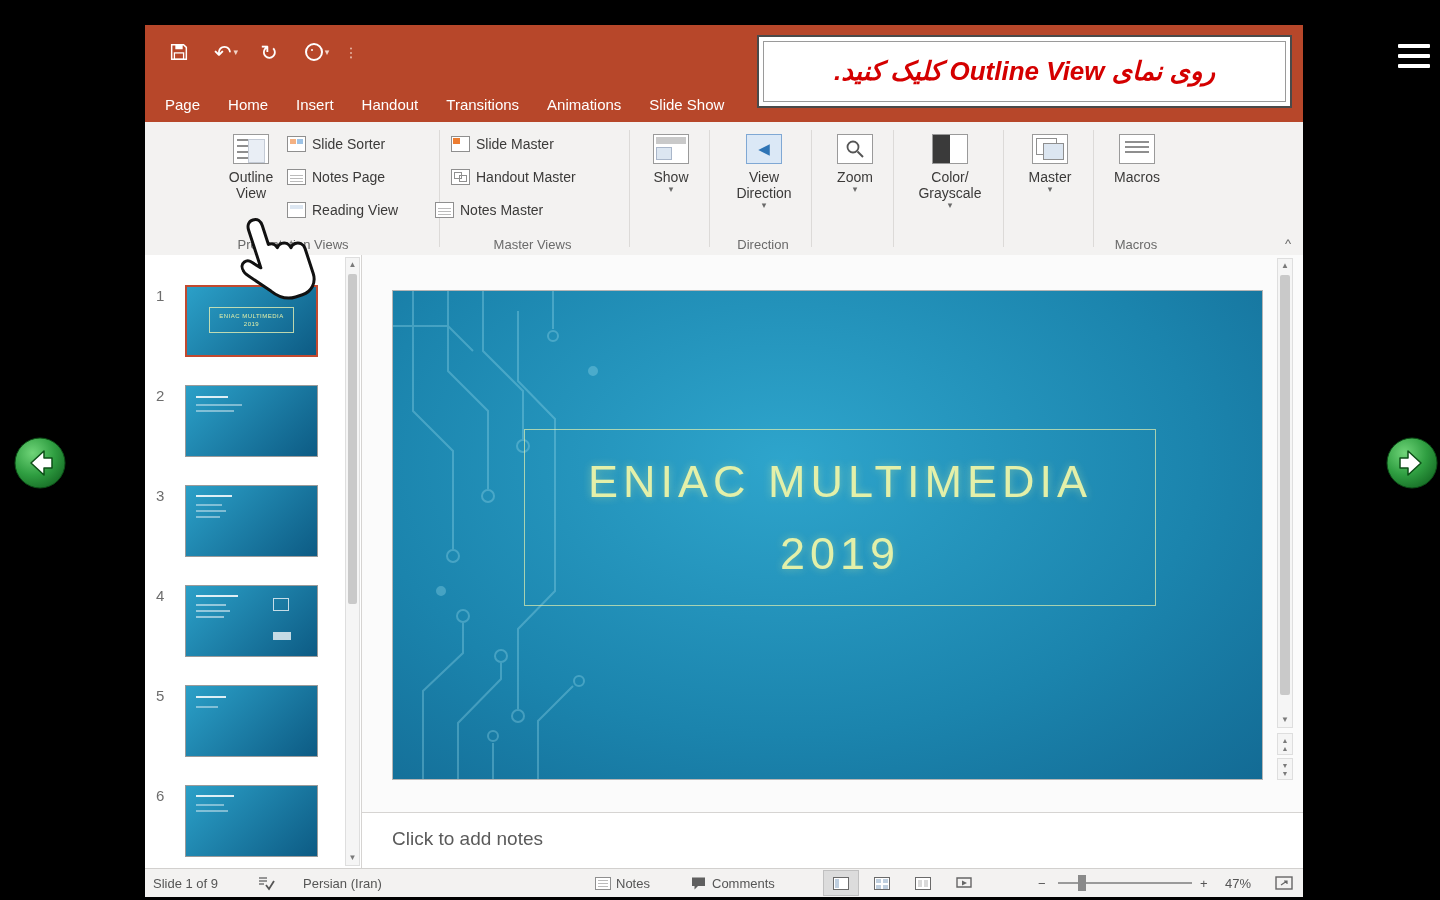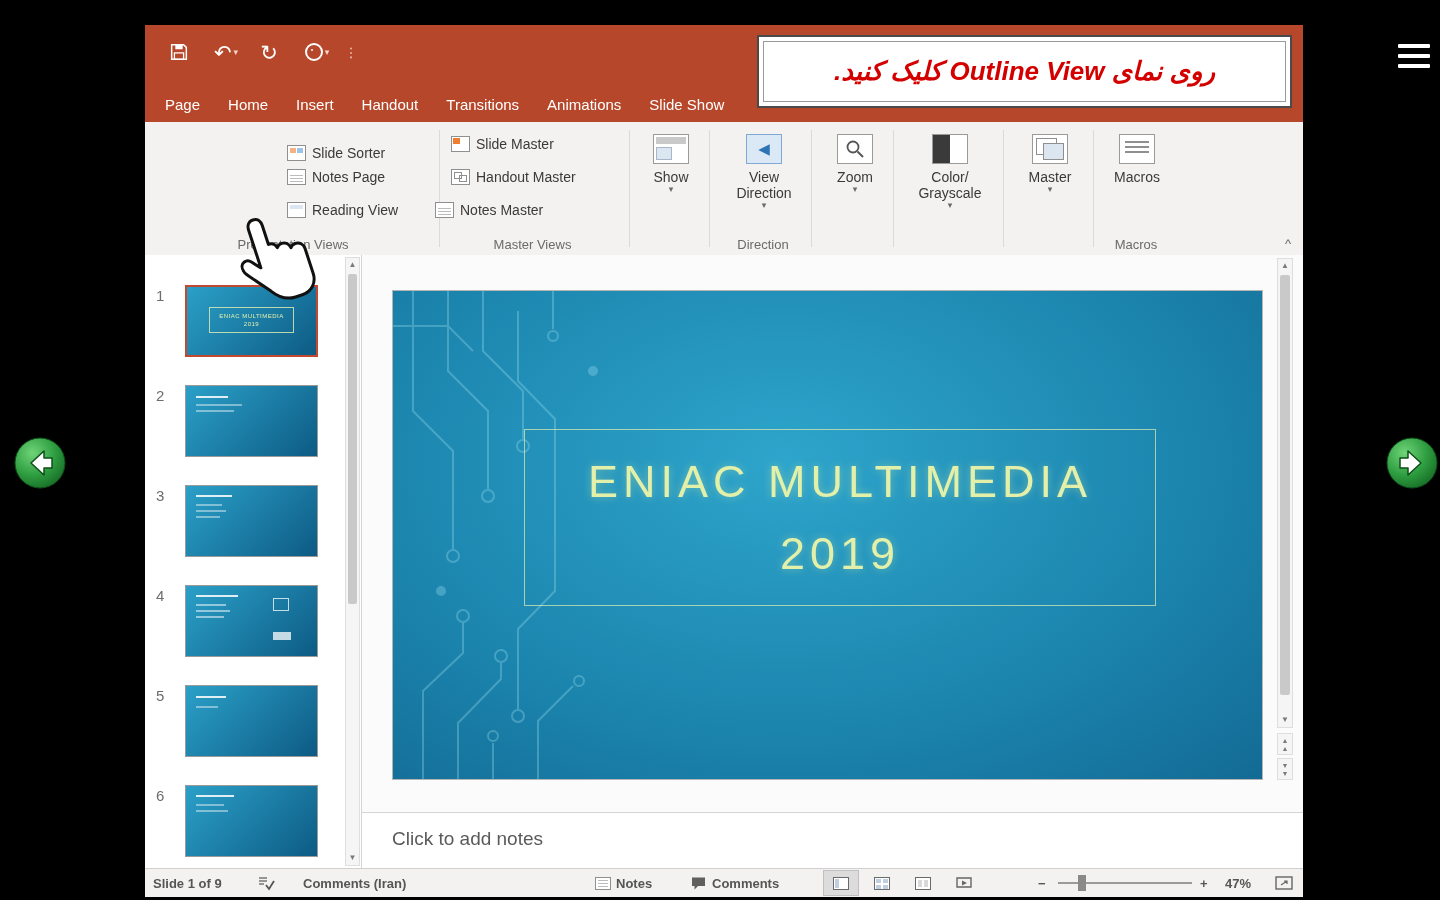--- a/index.html
+++ b/index.html
@@ -87,21 +87,21 @@
             display:flex;flex-direction:column;align-items:center;justify-content:center;
             color:#E3F0A9;font-size:45px;letter-spacing:5px;line-height:72px;
             text-shadow:0 0 9px rgba(215,240,160,.45);}
   .notes-area{position:absolute;left:0;right:0;top:557px;height:56px;background:#fff;border-top:1px solid #d6d4d2;box-sizing:border-box;}
   .notes-text{position:absolute;left:30px;top:15px;font-size:19px;color:#5a5a5a;}
   .navbtn{position:absolute;left:0;right:0;text-align:center;font-size:7px;line-height:8px;color:#7a7a7a;}
 
   
   .sbar{position:absolute;left:0;bottom:0;width:1158px;height:29px;background:#F3F2F1;border-top:1px solid #d2d0ce;
         box-sizing:border-box;font-size:13px;color:#555;}
-  .sbar .it{position:absolute;top:0;height:28px;display:flex;align-items:center;gap:5px;font-weight:bold;}
+  .sbar .it{position:absolute;top:0;height:28px;display:flex;align-items:center;gap:5px;}
   .vbtn{width:34px;height:24px;display:flex;align-items:center;justify-content:center;border:1px solid transparent;}
   .vbtn.active{background:#dcdcdc;border-color:#c0c0c0;}
   .vi{width:16px;height:13px;border:1px solid #6a6a6a;position:relative;box-sizing:border-box;background:#fff;}
   .vi-normal::before{content:"";position:absolute;left:1px;top:1px;bottom:1px;width:4px;background:#bfcfdf;}
   .vi-grid::before{content:"";position:absolute;left:1px;top:1px;width:5px;height:4px;background:#bfcfdf;box-shadow:7px 0 #bfcfdf,0 6px #bfcfdf,7px 6px #bfcfdf;}
   .vi-read::before{content:"";position:absolute;left:2px;top:2px;width:4px;height:7px;background:#d9d9d9;box-shadow:6px 0 #d9d9d9;}
   .ztrack{width:134px;height:2px;background:#9a9a9a;position:relative;}
   .zthumb{position:absolute;left:20px;top:-7px;width:8px;height:16px;background:#8a8a8a;}
 
   
@@ -157,21 +157,25 @@
         <div class="tab">Insert</div>
         <div class="tab">Handout</div>
         <div class="tab">Transitions</div>
         <div class="tab">Animations</div>
         <div class="tab">Slide Show</div>
       </div>
     </div>
 
     <div class="ribbon">
 
-      <div class="small-btn" style="left:142px;top:17px">
+      <div class="big-btn" style="left:74px;width:62px">
+        <span class="bicon bi-outline" style="margin-top:6px"></span>
+        <span class="blabel">Outline View</span>
+      </div>
+      <div class="small-btn" style="left:142px;top:8px">
         <span class="micon mi-sorter"></span>
         <span>Slide Sorter</span>
       </div>
       <div class="small-btn" style="left:142px;top:41px">
         <span class="micon mi-lines"></span>
         <span>Notes Page</span>
       </div>
       <div class="small-btn" style="left:142px;top:74px">
         <span class="micon mi-read"></span>
         <span>Reading View</span>
@@ -357,21 +361,21 @@
     </div>
 
     <div class="sbar">
       <div class="it" style="left:8px">Slide 1 of 9</div>
       <div class="it" style="left:112px">
         <svg width="18" height="16" viewBox="0 0 18 16">
           <path d="M2 3 h8 M2 6 h8 M2 9 h5" stroke="#777" stroke-width="1.3"></path>
           <path d="M9 10 l3 4 5-8" stroke="#555" fill="none" stroke-width="1.8"></path>
         </svg>
       </div>
-      <div class="it" style="left:158px">Comments (Iran)</div>
+      <div class="it" style="left:158px">Persian (Iran)</div>
 
       <div class="it" style="left:450px">
         <span class="micon mi-lines" style="width:16px;height:13px"></span>
         <span>Notes</span>
       </div>
       <div class="it" style="left:545px">
         <svg width="17" height="15" viewBox="0 0 17 15">
           <path d="M2 1.5 h13 v8.5 h-7 l-3.5 3.5 v-3.5 h-2.5 Z" fill="#5f5f5f"></path>
         </svg>
         <span>Comments</span>

